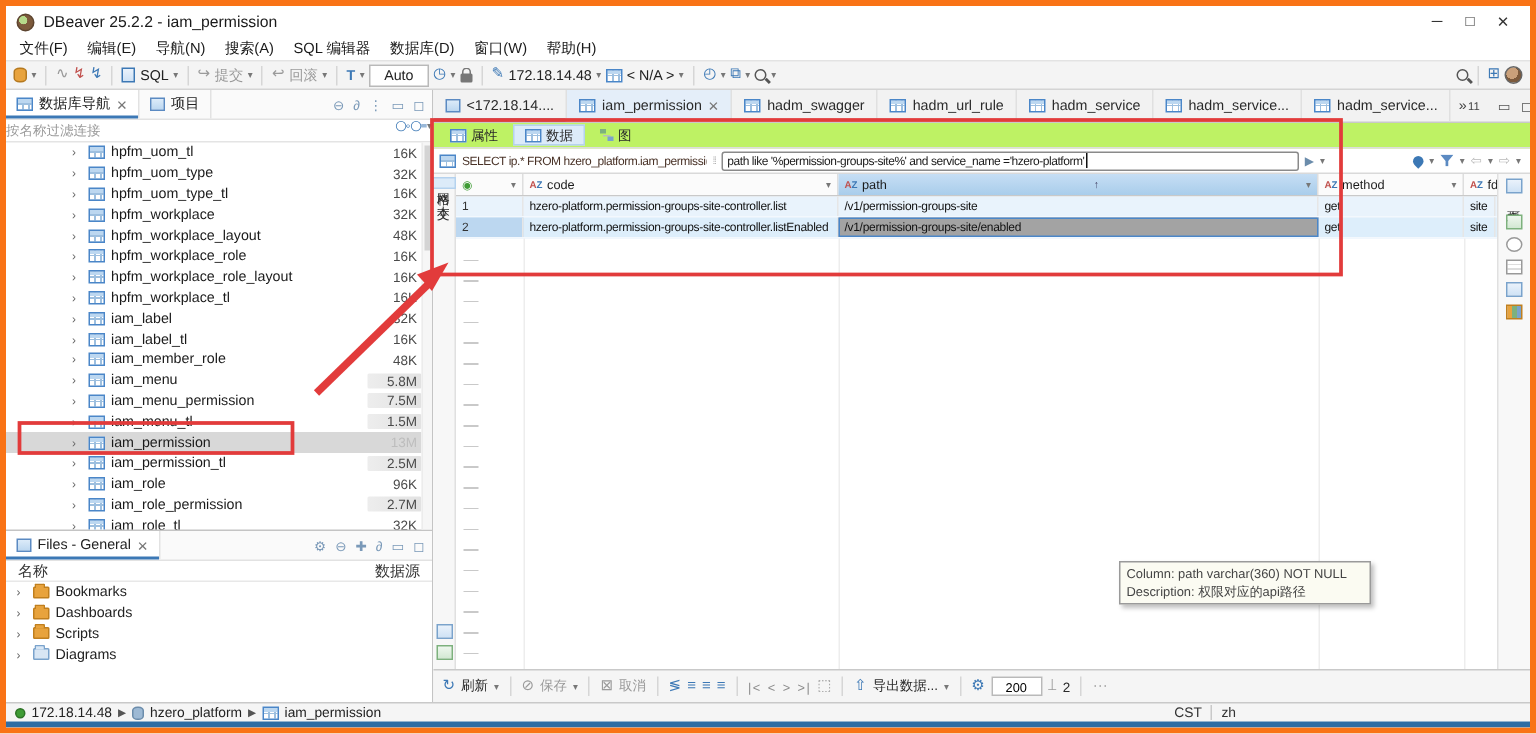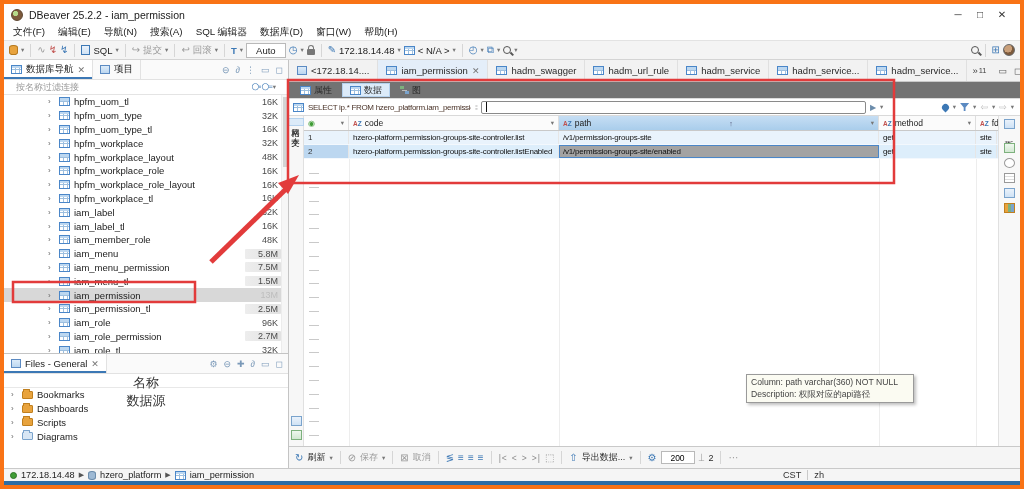--- a/index.html
+++ b/index.html
@@ -38,58 +38,58 @@
   .leftcol { position:absolute; left:0; top:0; width:285px; height:100%; background:#fff; border-right:1px solid #c4c4c4; }
   .rightcol { position:absolute; left:285px; top:0; right:0; height:100%; background:#fff; }
 
   
   .navpanel { position:absolute; inset:0 0 auto 0; height:294px; border-bottom:1px solid #c4c4c4; }
   .phead { height:20px; display:flex; align-items:center; background:#fafafa; border-bottom:1px solid #e2e2e2; font-size:9.5px; }
   .ptab { height:100%; display:flex; align-items:center; gap:4px; padding:0 7px; border-right:1px solid #e2e2e2; }
   .ptab.active { background:#fff; box-shadow:inset 0 -2px 0 #3c78b5; }
   .phead-icons { margin-left:auto; display:flex; gap:6px; padding-right:5px; color:#7a99b8; font-size:9px; }
   .x { color:#777; font-size:9px; }
-  .filterrow { height:15px; display:flex; align-items:center; border-bottom:1px solid #e4e4e4; padding:0 12px; }
+  .filterrow { height:15px; display:flex; border-bottom:1px solid #e4e4e4; padding:0 0; }
   .filterrow input { border:none; outline:none; flex:1; font-size:9px; font-family:inherit; color:#333; }
   .filterrow input::placeholder { color:#9a9a9a; }
   .tree { position:absolute; top:35px; left:0; right:7px; bottom:0; overflow:hidden; font-size:9.5px; }
   .trow { height:13.8px; display:flex; align-items:center; gap:4px; padding-left:44px; white-space:nowrap; }
   .trow.sel { background:#d8d8d8; }
   .chev { color:#666; font-size:8px; width:7px; flex:none; } .chev::before { content:"›"; }
   .tbl-ico { width:11px; height:9px; flex:none; border:1px solid #4a86c8; background:
       linear-gradient(#bcd7f0 0 2.5px, transparent 2.5px),
       repeating-linear-gradient(0deg, transparent 0 3px, #9dbfdf 3px 4px),
       repeating-linear-gradient(90deg, transparent 0 3px, #9dbfdf 3px 4px), #fff; }
   .tname { color:#1a1a1a; }
   .tsize { margin-left:auto; width:36px; text-align:right; color:#4a4a4a; font-size:9px; padding-right:3px; }
   .tsize.bar { background:linear-gradient(to right,#ededed,#e2e2e2); border-radius:1px; }
   .trow.sel .tsize { color:#bdbdbd; background:none; }
   .vscroll { position:absolute; right:0; top:35px; bottom:0; width:7px; background:#f6f6f6; border-left:1px solid #ececec; }
   .vthumb { position:absolute; left:1px; right:1px; top:2px; height:70px; background:#d4d4d4; }
 
   
   .filespanel { position:absolute; inset:294px 0 0 0; }
-  .fcols { height:14px; display:flex; justify-content:space-between; align-items:center; padding:0 8px; border-bottom:1px solid #e8e8e8; font-size:13px; color:#333;flex-direction:column; }
+  .fcols { height:14px; display:flex; justify-content:space-between; align-items:center; padding:0 8px; border-bottom:1px solid #e8e8e8; font-size:10px; color:#333; }
   .frow { height:13.8px; display:flex; align-items:center; gap:4px; padding-left:7px; font-size:9.5px; }
   .fold { width:11px; height:8px; flex:none; background:#e8a33d; border:1px solid #c07f1e; border-radius:1px; position:relative; }
   .fold::before { content:""; position:absolute; top:-3px; left:0; width:5px; height:2px; background:#e8a33d; border:1px solid #c07f1e; border-bottom:none; border-radius:1px 1px 0 0; }
   .fold.bluish { background:#d8e6f4; border-color:#7aa3cc; } .fold.bluish::before { background:#d8e6f4; border-color:#7aa3cc; }
 
   
   .etabs { height:22px; display:flex; align-items:stretch; background:#f2f2f2; border-bottom:1px solid #c9c9c9; font-size:9.5px; }
   .etab { display:flex; align-items:center; gap:4px; padding:0 8px; border-right:1px solid #e0e0e0; color:#2a2a2a; white-space:nowrap; }
   .etab.first { box-shadow:inset 0 -2px 0 #3c78b5; }
   .etab.active { background:#e4eef9; }
   .sqlcon-ico { width:10px; height:9px; flex:none; border:1px solid #5b8ac2; background:linear-gradient(#dcebf9,#bcd7f0); }
   .eover { display:flex; align-items:center; gap:1px; padding:0 5px; color:#444; }
   .eover small { font-size:7.5px; }
   .ewin { margin-left:auto; display:flex; align-items:center; gap:7px; padding:0 7px; color:#555; font-size:9px; }
 
   
-  .subtabs { height:17px; display:flex; align-items:center; gap:2px; padding-left:3px; background:#737373; border-bottom:1px solid #dcdcdc; font-size:9px; }
+  .subtabs { height:17px; display:flex; align-items:center; gap:2px; padding-left:3px; background:#bef264; border-bottom:1px solid #dcdcdc; font-size:9px; }
   .stab { height:14px; display:flex; align-items:center; gap:3px; padding:0 7px; border:1px solid transparent; color:#2a2a2a; }
   .stab.active { background:#dcebf9; border-color:#b5d2ee; }
   .diagram-ico { width:9px; height:8px; background:
      linear-gradient(#7db17d,#7db17d) left top/4px 3px no-repeat,
      linear-gradient(#7aa3cc,#7aa3cc) right bottom/4px 3px no-repeat,
      linear-gradient(#bbb,#bbb) center/5px 1px no-repeat; }
 
   
   .filterbar { height:17px; display:flex; align-items:center; gap:4px; padding:0 4px; border-bottom:1px solid #d9d9d9; font-size:8px; }
   .sqltext { width:163px; overflow:hidden; white-space:nowrap; letter-spacing:-0.3px; color:#4a3328; flex:none; }
@@ -475,20 +475,21 @@
             <span class="diagram-ico"></span>
             <span>图</span>
           </span>
       </div>
 
       <div class="filterbar">
         <span class="tbl-ico"></span>
         <span class="sqltext">SELECT ip.* FROM hzero_platform.iam_permission AS ip WH</span>
         <span class="dragdots">⁞⁞</span>
         <span class="fbox">
+          <span>path like '%permission-groups-site%' and service_name ='hzero-platform'</span>
           <span class="cur"></span>
         </span>
         <span class="play"></span>
         <span class="cv"></span>
         <span class="fb-icons">
           <span class="droplet"></span>
             <span class="cv"></span>
           <span class="funnel"></span>
             <span class="cv"></span>
           <span class="navarrow">⇦</span>

